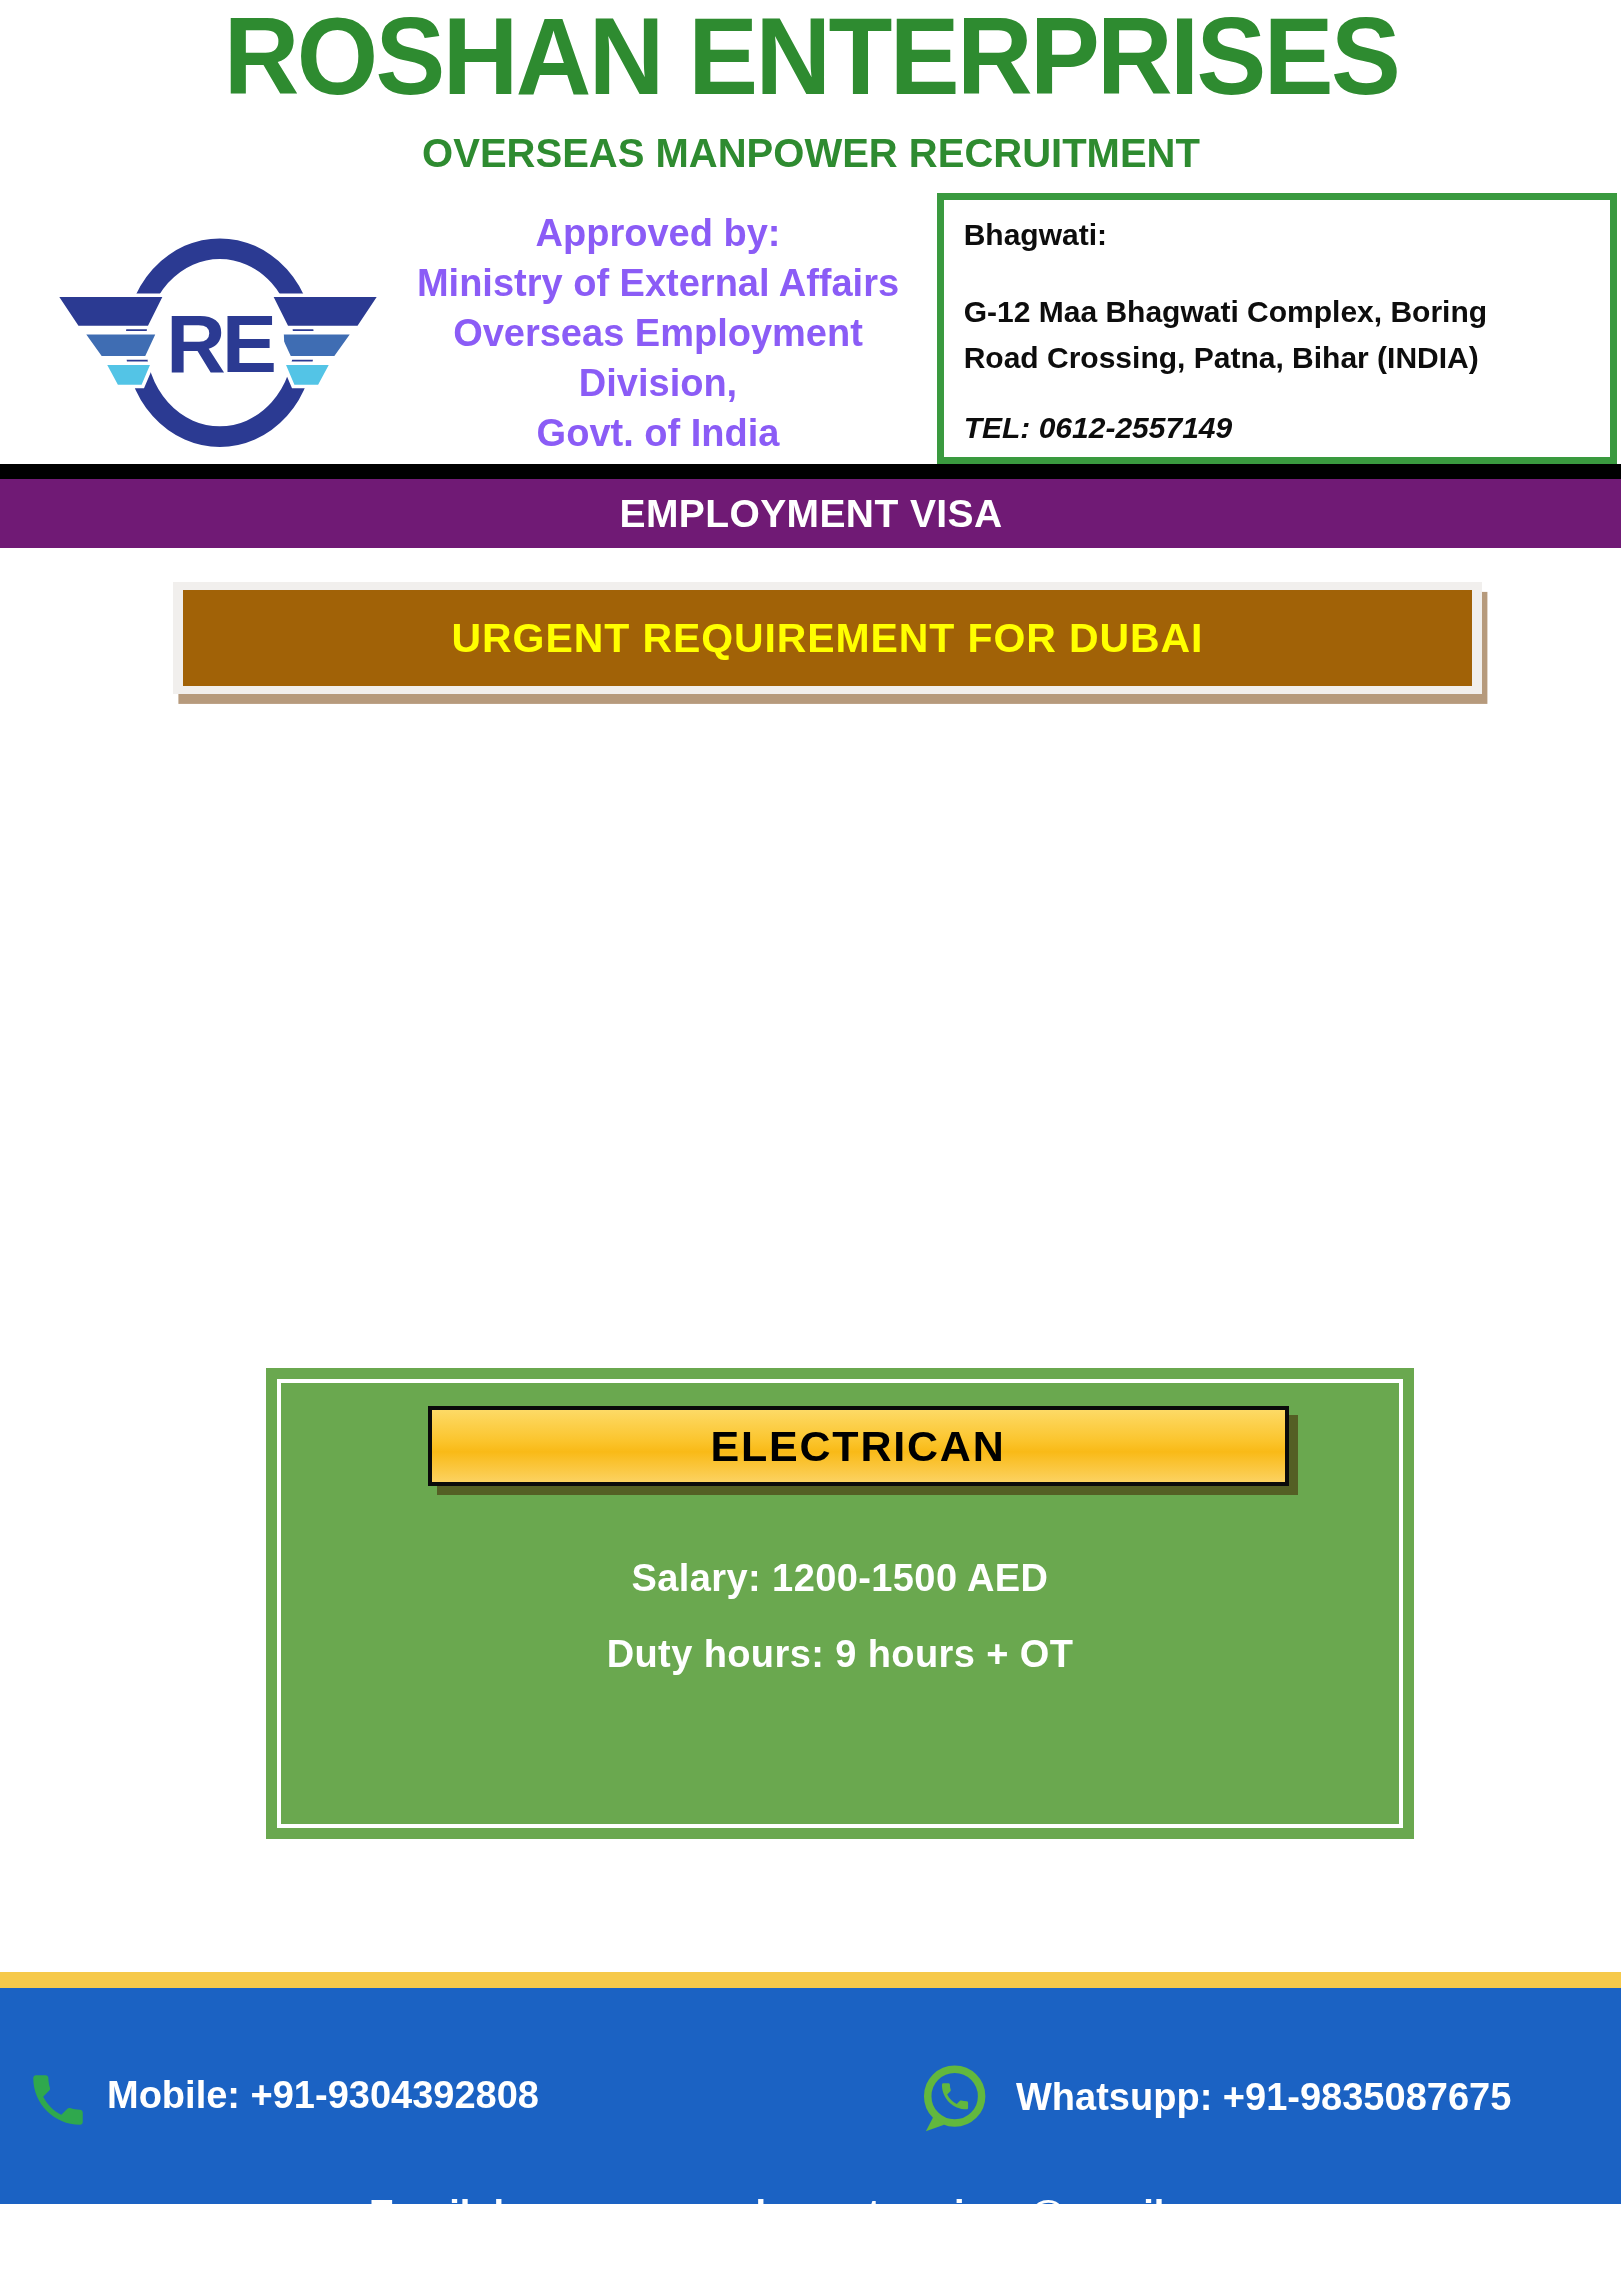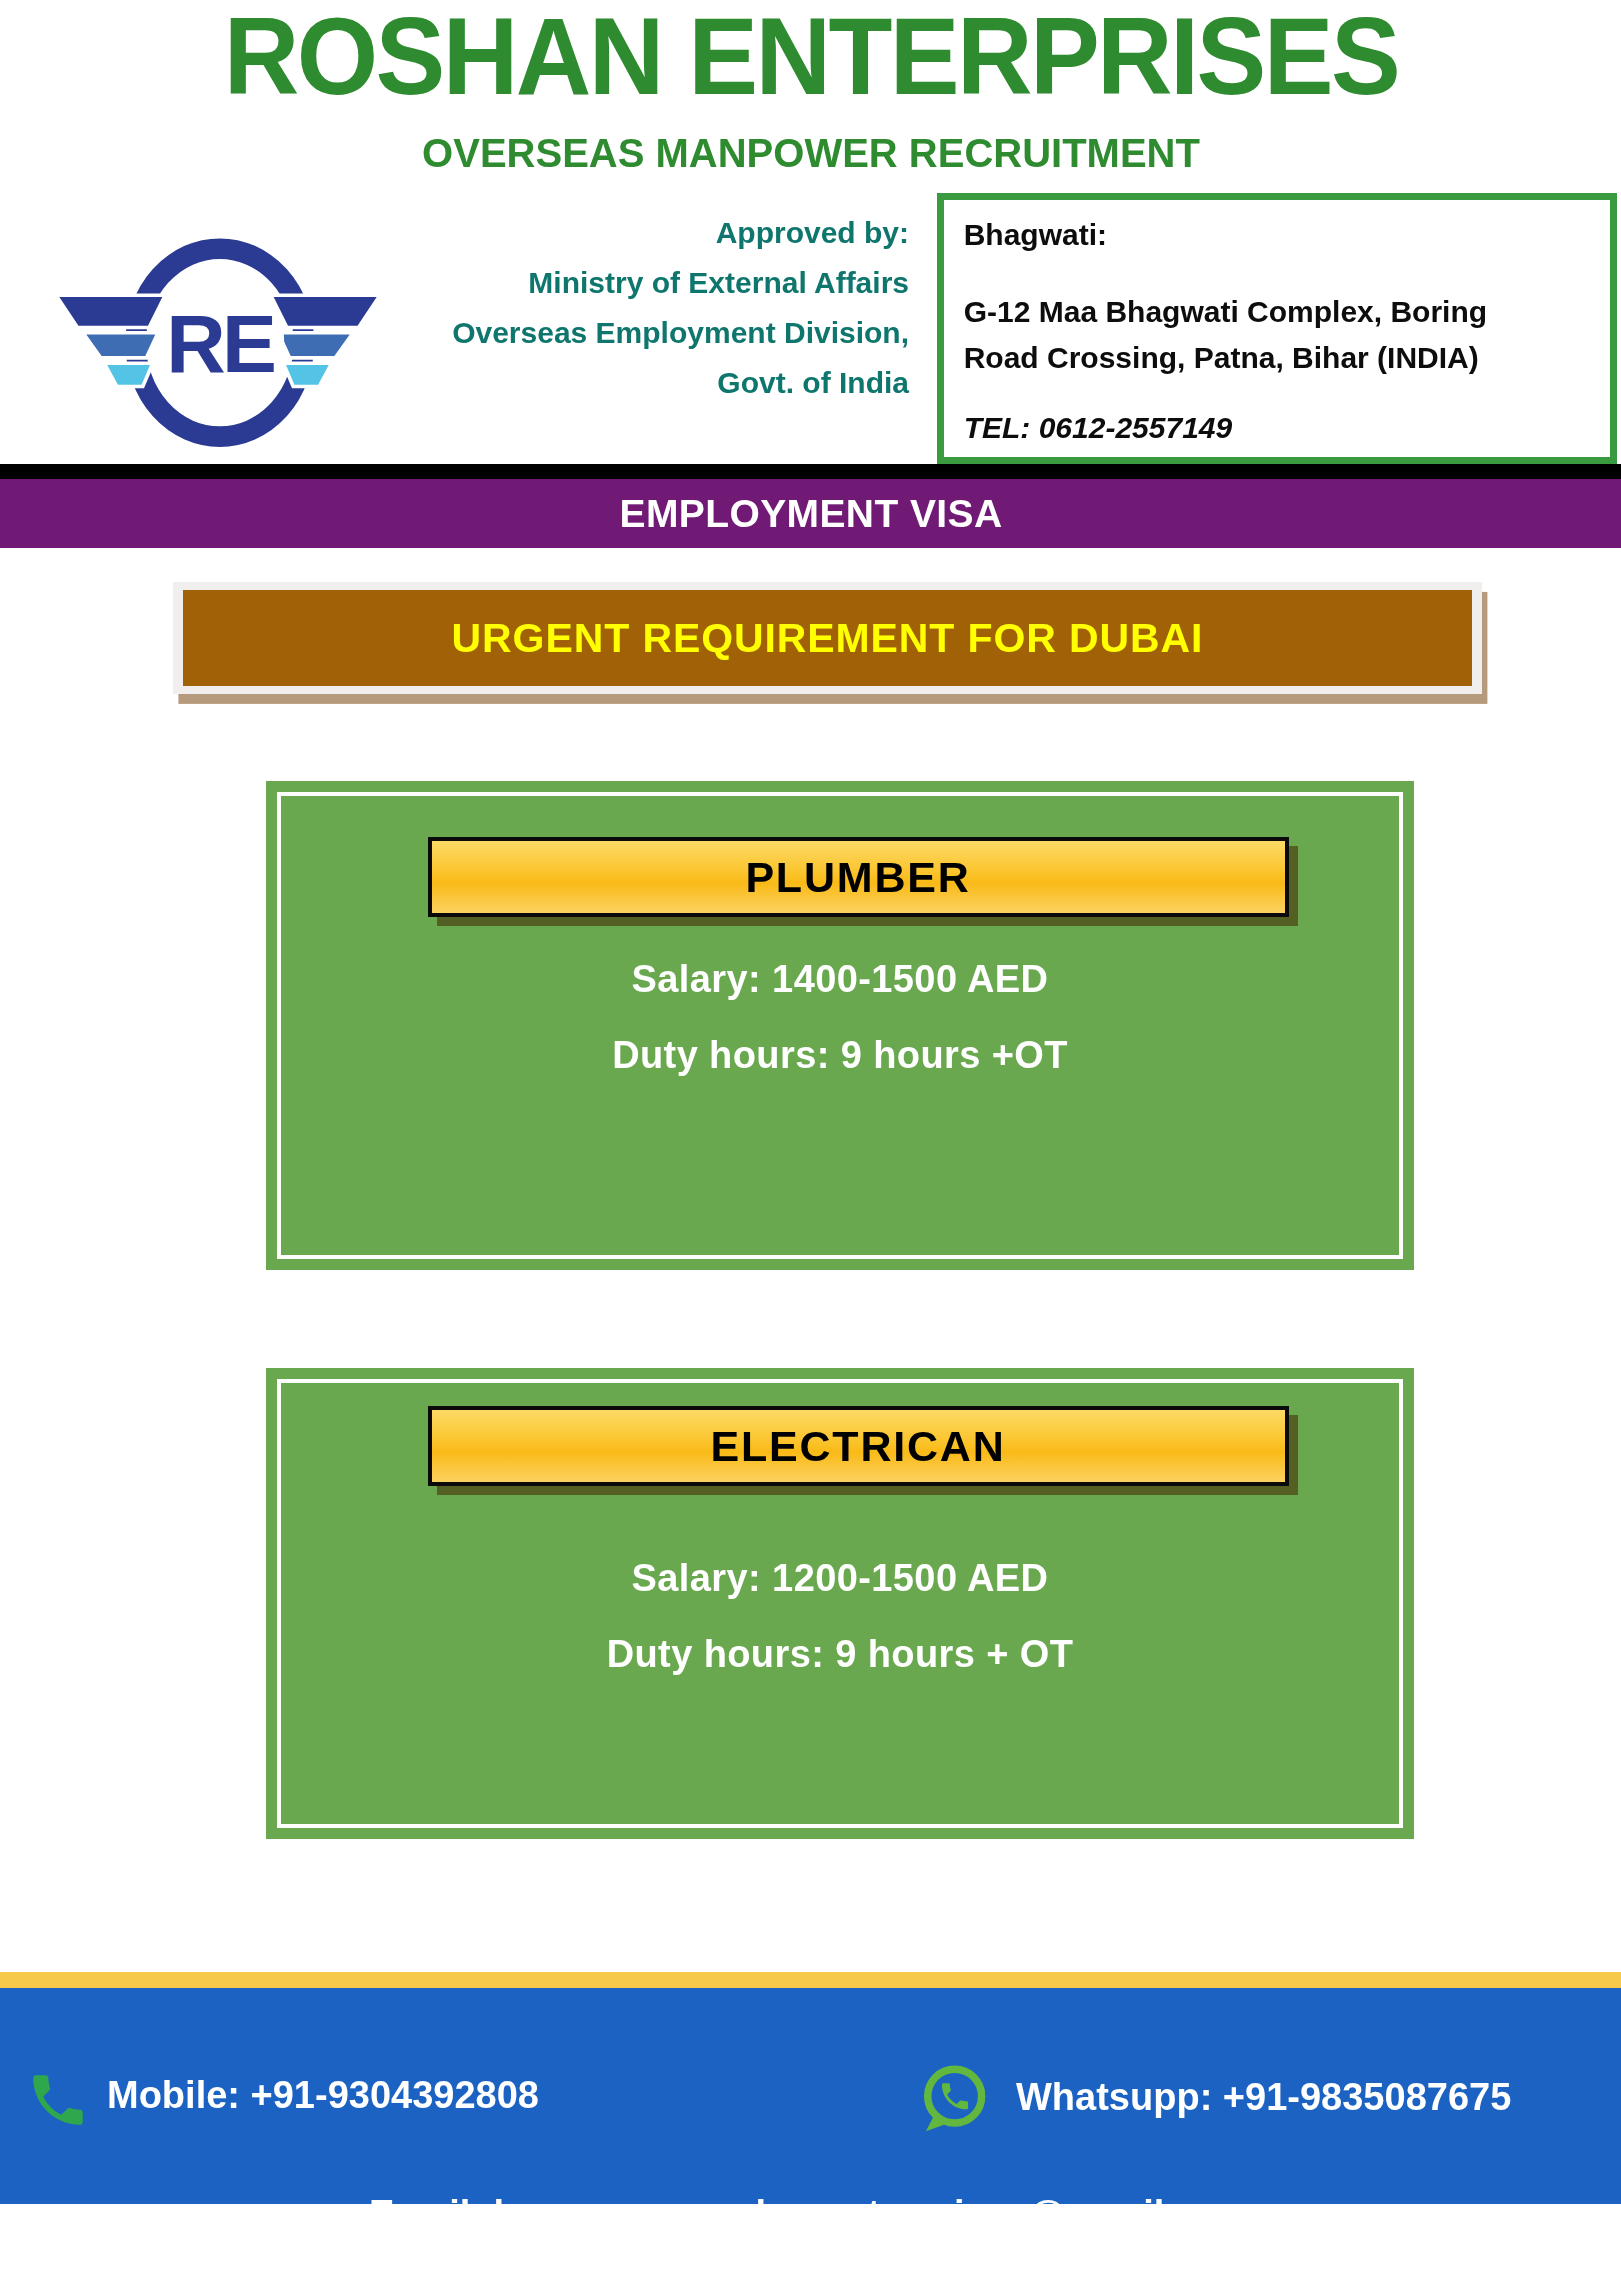--- a/index.html
+++ b/index.html
@@ -12,22 +12,22 @@
     position:absolute;top:1.8px;left:0;width:100%;text-align:center;
     font-size:109px;line-height:1;color:#2e8b30;letter-spacing:-2.7px;white-space:nowrap;
     transform:scaleX(0.96);transform-origin:center;
   }
   .tagline{
     position:absolute;top:133px;left:0;width:100%;text-align:center;
     font-size:40px;line-height:1;color:#2e8b30;letter-spacing:0;
   }
   .logo{position:absolute;left:56px;top:218px;width:324px;height:235px;}
   .approved{
-    position:absolute;left:407px;top:208px;width:502px;text-align:right;
-    font-size:30px;line-height:50px;color:#0f766e;
+    position:absolute;left:407px;top:208px;width:502px;text-align:center;
+    font-size:38px;line-height:50px;color:#8b5cf6;
   }
   .address-box{
     position:absolute;left:937px;top:193px;width:680px;height:271px;
     border:7.2px solid #3a9a3f;background:#fff;box-sizing:border-box;
   }
   .address-box div{position:absolute;left:19.7px;font-size:30px;line-height:1;color:#0d0d0d;white-space:nowrap;}
   .addr-label{top:19.7px;}
   .addr-line1{top:97px;}
   .addr-line2{top:143px;text-align:center;}
   .addr-tel{top:213px;font-style:italic;}
@@ -110,26 +110,20 @@
     <div class="addr-tel">TEL: 0612-2557149</div>
   </div>
 
   <div class="black-bar"></div>
   <div class="visa-bar">EMPLOYMENT VISA</div>
 
   <div class="urgent-frame">
     <div class="urgent-red">URGENT REQUIREMENT FOR DUBAI</div>
   </div>
 
-  <div class="job-box first">
-    <div class="job-title-bar">PLUMBER</div>
-    <div class="job-line salary">Salary: 1400-1500 AED</div>
-    <div class="job-line duty">Duty hours: 9 hours +OT</div>
-    <div class="inner-border"></div>
-  </div>
 
   <div class="job-box second">
     <div class="job-title-bar">ELECTRICAN</div>
     <div class="job-line salary">Salary: 1200-1500 AED</div>
     <div class="job-line duty">Duty hours: 9 hours + OT</div>
     <div class="inner-border"></div>
   </div>
 
   <div class="gold-strip"></div>
   <div class="footer">

